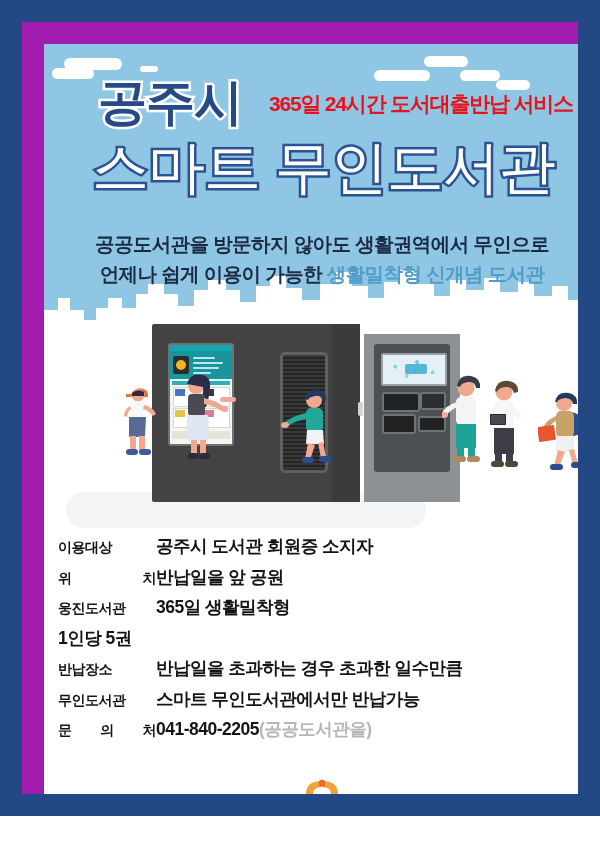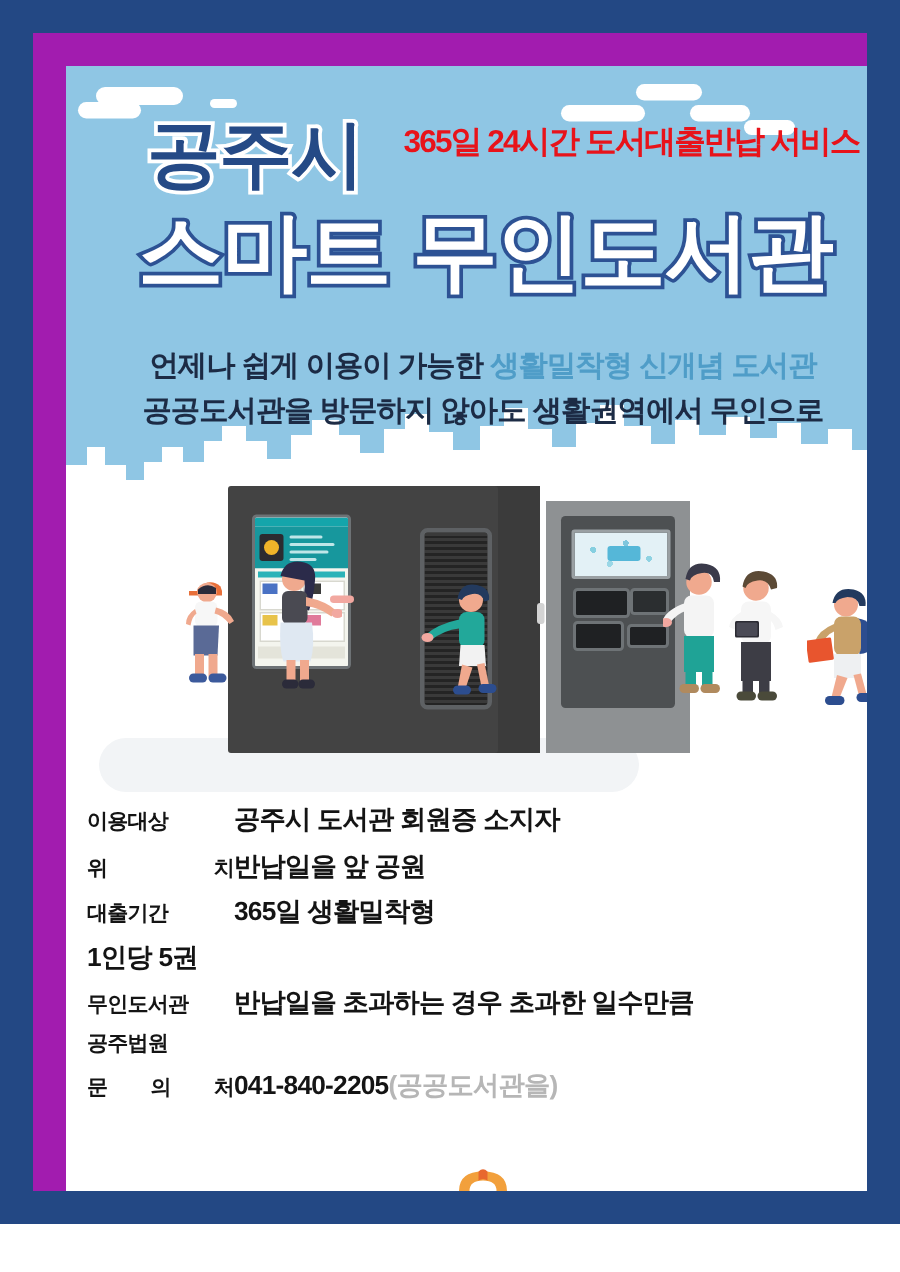--- a/index.html
+++ b/index.html
@@ -67,31 +67,31 @@
     letter-spacing: -1px;
     -webkit-text-stroke: 5px #ffffff;
     paint-order: stroke fill;
     white-space: nowrap;
   }
   .title-line2 {
     position: absolute;
     left: 48px;
     top: 86px;
     font-size: 57px;
-    font-weight: bold;
+    font-weight: normal;
     color: #ffffff;
     letter-spacing: -1px;
     -webkit-text-stroke: 5px #2d5294;
     paint-order: stroke fill;
     white-space: nowrap;
   }
   .title-red {
     position: absolute;
     left: 225px;
-    top: 36px;
+    top: 46px;
     font-size: 21px;
     font-weight: bold;
     color: #e8131a;
     letter-spacing: -1.2px;
     white-space: nowrap;
   }
 
   
   .subtitle {
     position: absolute;
@@ -360,22 +360,22 @@
       </svg>
     </div>
 
     <div class="title-block">
       <div class="title-line1">공주시</div>
       <div class="title-red">365일 24시간 도서대출반납 서비스</div>
       <div class="title-line2">스마트 무인도서관</div>
     </div>
 
     <div class="subtitle">
+      <div>공공도서관을 방문하지 않아도 생활권역에서 무인으로</div>
       <div><span>언제나 쉽게 이용이 가능한 </span><span class="hl">생활밀착형 신개념 도서관</span></div>
-      <div>공공도서관을 방문하지 않아도 생활권역에서 무인으로</div>
     </div>
 
     <div class="illus">
       <div class="ground-shadow"></div>
 
       <div class="kiosk-left-b"></div>
       <div class="kiosk-left">
         <div class="kiosk-screen">
           <div class="ks-head"></div>
           <div class="ks-banner">
@@ -511,32 +511,33 @@
         <div class="info-value">공주시 도서관 회원증 소지자</div>
       </div>
       <div class="info-row">
         <div class="info-label spread">
           <span>위</span>
           <span>치</span>
         </div>
         <div class="info-value">반납일을 앞 공원</div>
       </div>
       <div class="info-row">
-        <div class="info-label">대출기간</div>
+        <div class="info-label">웅진도서관</div>
         <div class="info-value">365일 생활밀착형</div>
       </div>
       <div class="info-row">
         <div class="info-value">1인당 5권</div>
       </div>
       <div class="info-row">
+        <div class="info-label">반납장소</div>
+        <div class="info-value">반납일을 초과하는 경우 초과한 일수만큼</div>
+      </div>
+      <div class="info-row">
         <div class="info-label">무인도서관</div>
-        <div class="info-value">반납일을 초과하는 경우 초과한 일수만큼</div>
-      </div>
-      <div class="info-row">
-        <div class="info-label">공주법원</div>
+        <div class="info-value">스마트 무인도서관에서만 반납가능</div>
       </div>
       <div class="info-row">
         <div class="info-label spread">
           <span>문</span>
           <span>의</span>
           <span>처</span>
         </div>
         <div class="info-value"><span>041-840-2205</span><span class="muted">(공공도서관을)</span></div>
       </div>
     </div>

